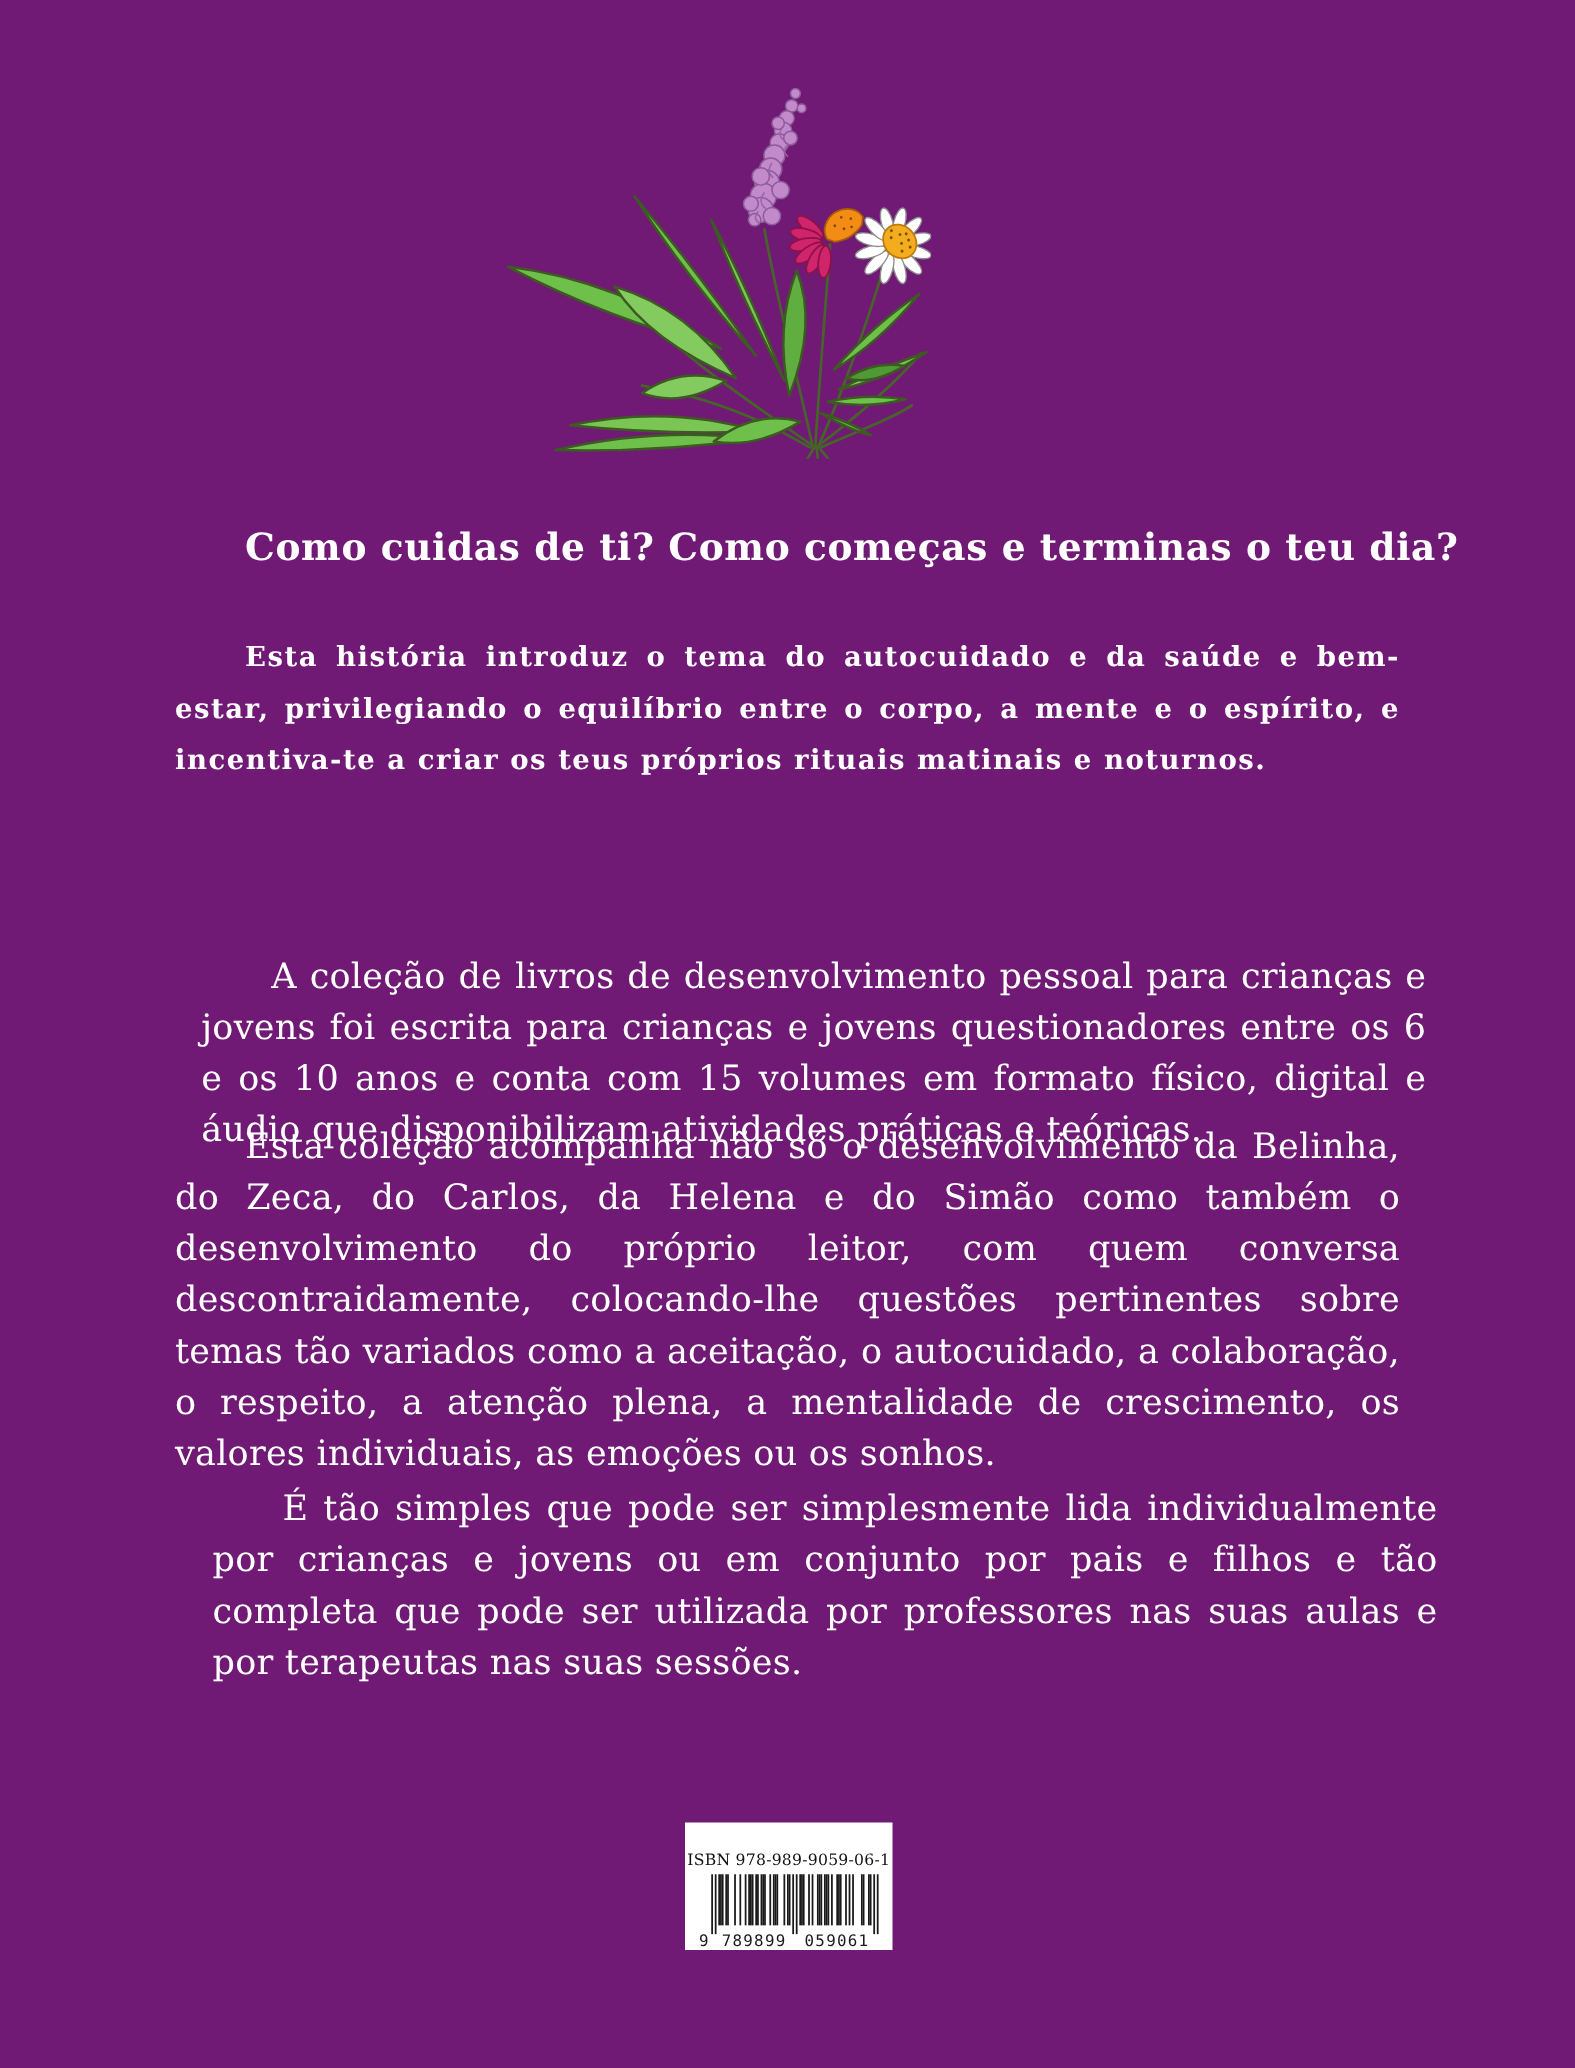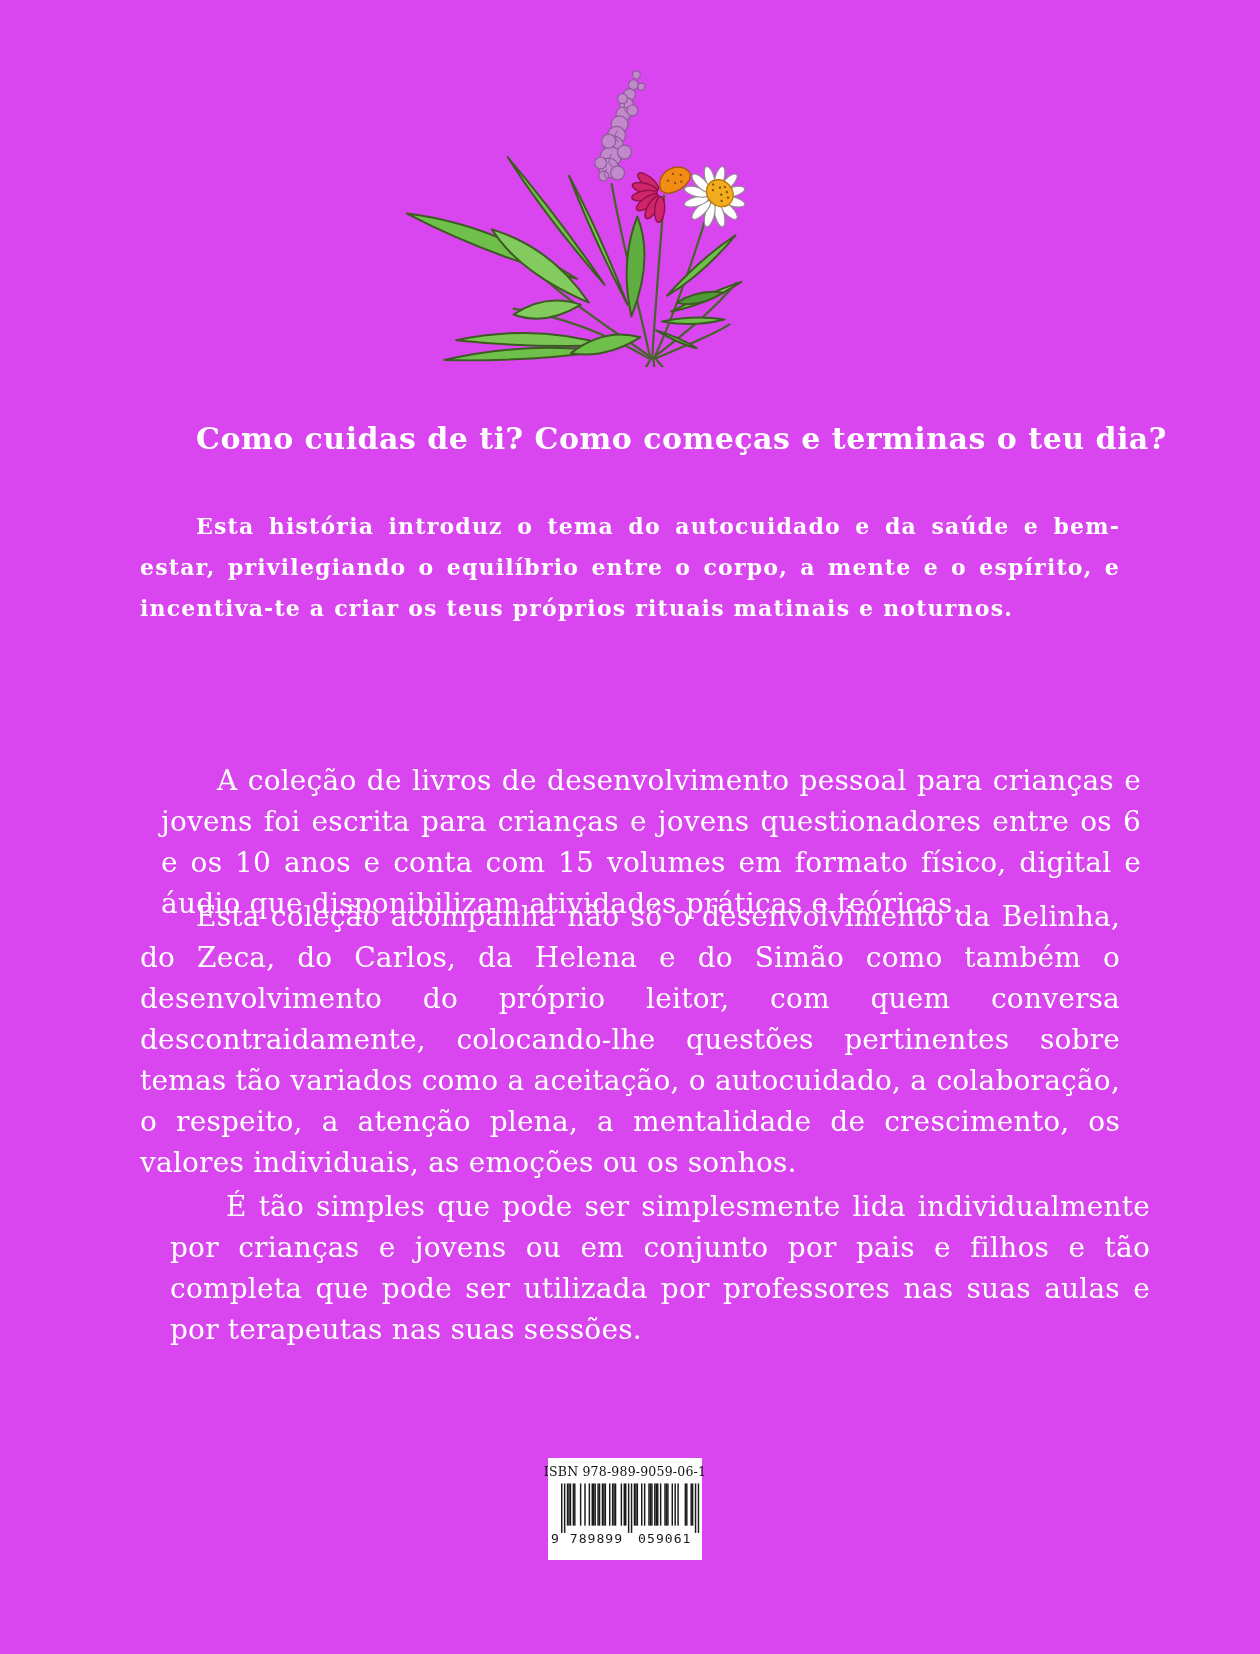--- a/index.html
+++ b/index.html
@@ -1,19 +1,19 @@
 <!DOCTYPE html>
 <html><head>
 <meta charset="utf-8">
 <style>
   html,body{margin:0;padding:0;}
   .cover{
     position:relative;
     width:1260px;height:1654px;
-    background:#d946ef;
+    background:#701a75;
     overflow:hidden;
     font-family:"DejaVu Serif","Liberation Serif",serif;
     color:#ffffff;
   }
   .illustration{
     position:absolute;left:395px;top:55px;width:350px;height:312px;
   }
   .tagline{
     position:absolute;left:140px;top:418px;width:980px;
     margin:0;padding-left:56px;box-sizing:border-box;
@@ -28,24 +28,24 @@
   }
   .body-par{
     position:absolute;left:140px;width:980px;margin:0;
     font-size:28px;line-height:41px;letter-spacing:0.2px;
     text-align:justify;text-indent:56px;
   }
   .par-1{top:760px;margin-left:21px;}
   .par-2{top:896px;}
   .par-3{top:1186px;margin-left:30px;}
   .barcode-box{
-    position:absolute;left:548px;top:1458px;width:154px;height:102px;
+    position:absolute;left:548px;top:1458px;width:166px;height:102px;
     background:#ffffff;color:#111111;
     display:flex;flex-direction:column;align-items:center;
-    box-sizing:border-box;padding-top:6px;
+    box-sizing:border-box;padding-top:22px;
   }
   .isbn-label{
     font-family:"DejaVu Serif","Liberation Serif",serif;
     font-size:12.5px;line-height:16px;white-space:nowrap;
     letter-spacing:0.2px;
   }
   .ean-svg{display:block;margin-top:2px;}
   .ean-digits{
     font-family:"DejaVu Sans Mono","Liberation Mono",monospace;
     font-size:9px;

